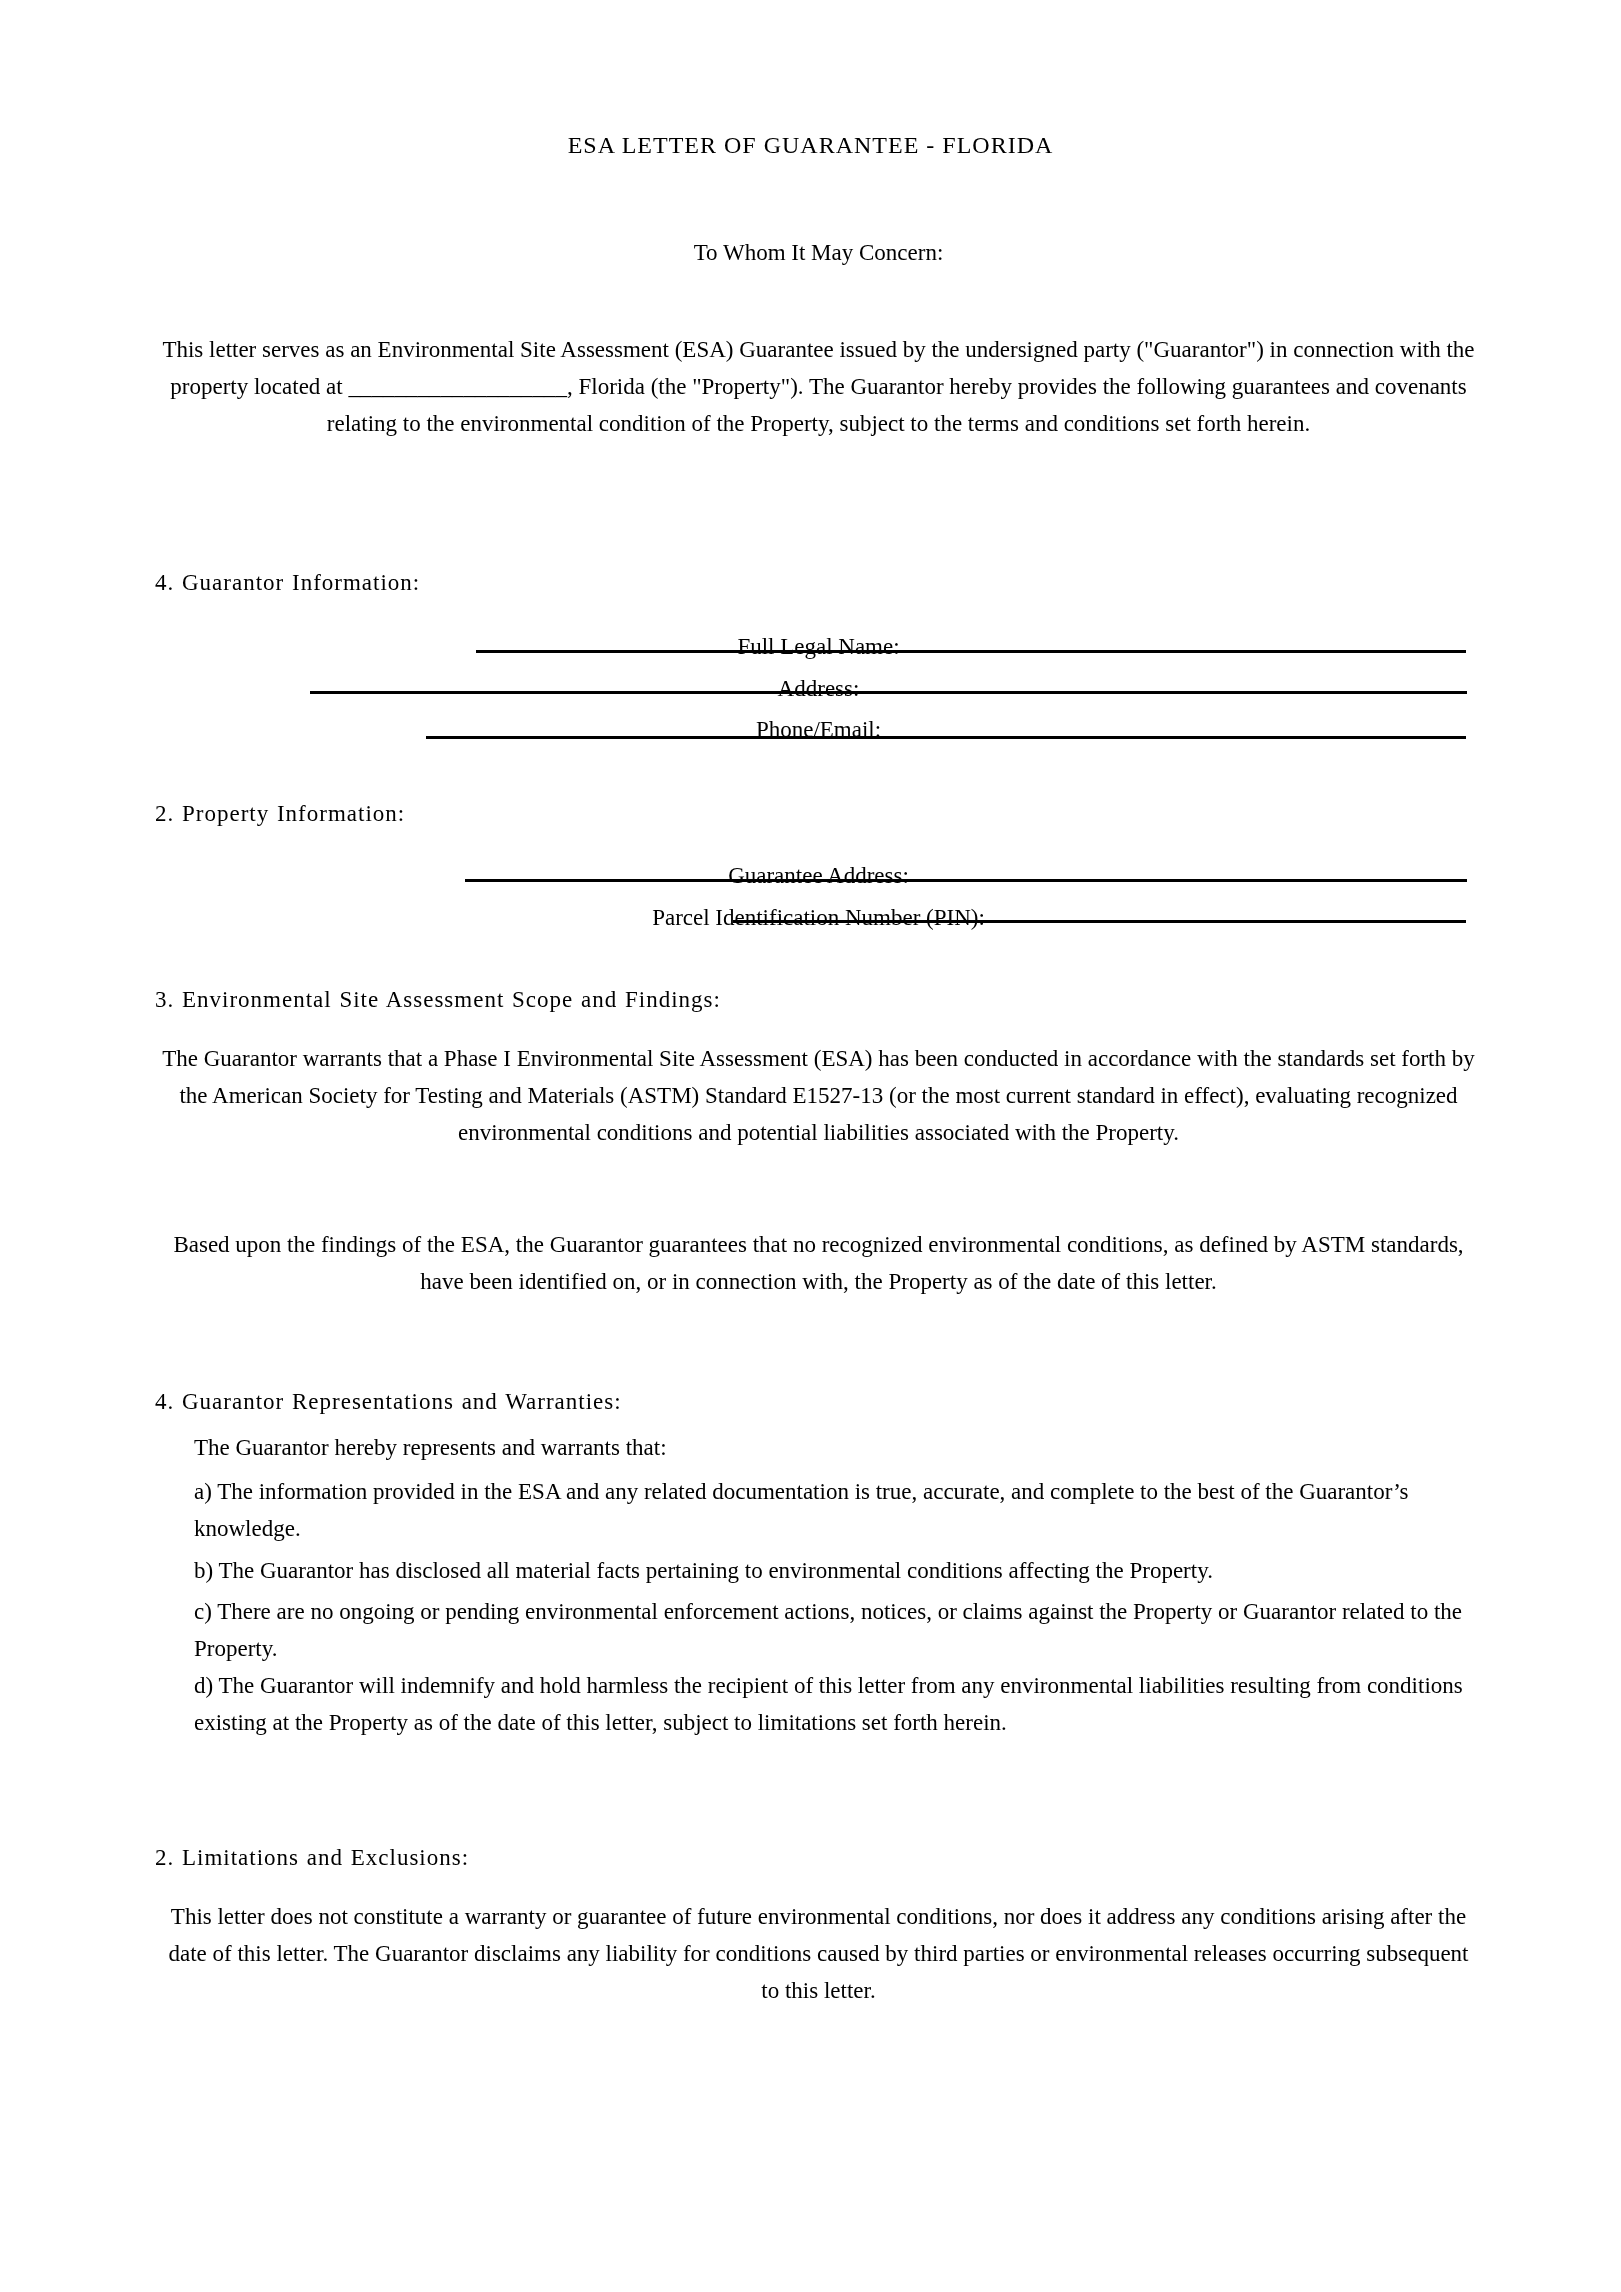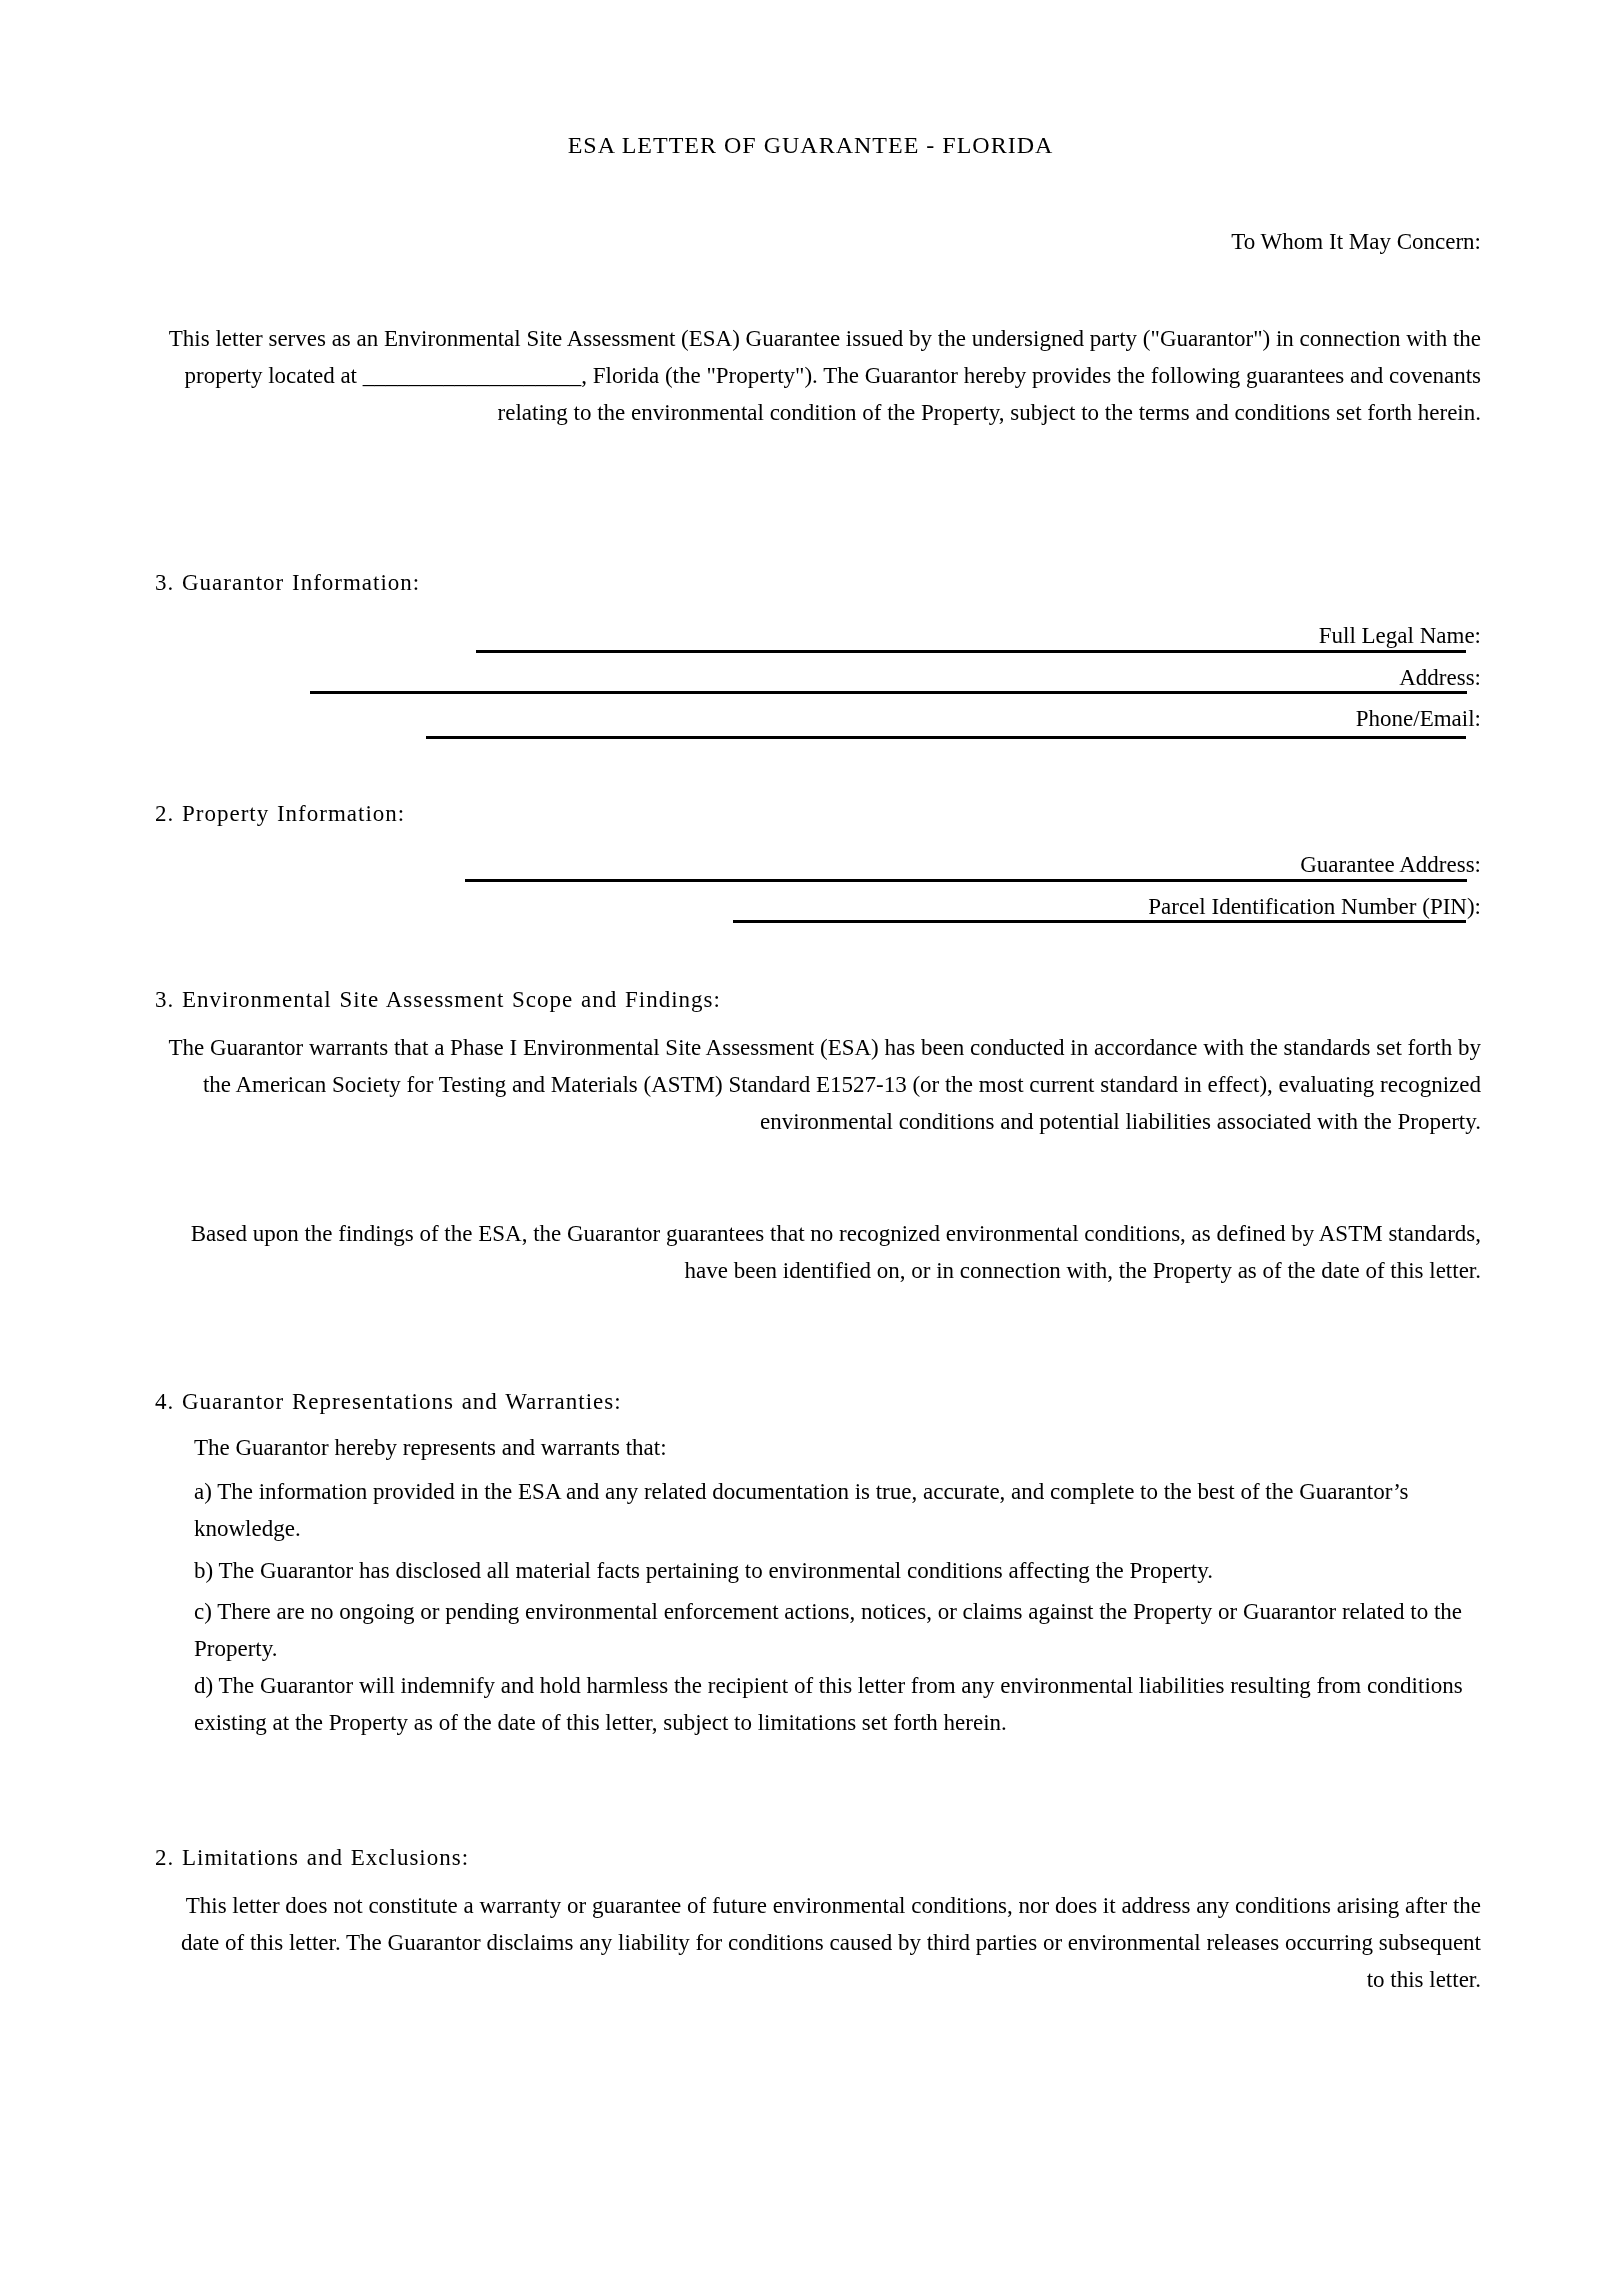--- a/index.html
+++ b/index.html
@@ -17,21 +17,21 @@
   .abs { position: absolute; }
   .title {
     left: 0;
     width: 1621px;
     text-align: center;
     font-size: 24px;
     line-height: 33px;
     letter-spacing: 1px;
     white-space: nowrap;
   }
-  .para { left: 168px; width: 1313px; text-align: right; }
+  .para { left: 162px; width: 1313px; text-align: center; margin-top: 11px; }
   .heading {
     left: 155px;
     width: 1313px;
     letter-spacing: 1px;
     word-spacing: 1px;
     white-space: nowrap;
   }
   .label { white-space: nowrap; }
   .indent { left: 194px; width: 1274px; }
   .fill-line {
@@ -44,21 +44,21 @@
 <body>
 
 <div class="page">
 
   <div class="abs title" style="top:129px">ESA LETTER OF GUARANTEE - FLORIDA</div>
 
   <div class="abs para" style="top:223px">To Whom It May Concern:</div>
 
   <div class="abs para" style="top:320px">This letter serves as an Environmental Site Assessment (ESA) Guarantee issued by the undersigned party ("Guarantor") in connection with the property located at ___________________, Florida (the "Property"). The Guarantor hereby provides the following guarantees and covenants relating to the environmental condition of the Property, subject to the terms and conditions set forth herein.</div>
 
-  <div class="abs heading" style="top:564px">3. Guarantor Information:</div>
+  <div class="abs heading" style="top:564px">4. Guarantor Information:</div>
 
   <div class="abs para label" style="top:617px">Full Legal Name:</div>
   <div class="fill-line" style="top:650px; left:476px; width:990px;"></div>
 
   <div class="abs para label" style="top:659px">Address:</div>
   <div class="fill-line" style="top:691px; left:310px; width:1157px;"></div>
 
   <div class="abs para label" style="top:700px">Phone/Email:</div>
   <div class="fill-line" style="top:736px; left:426px; width:1040px;"></div>
 

